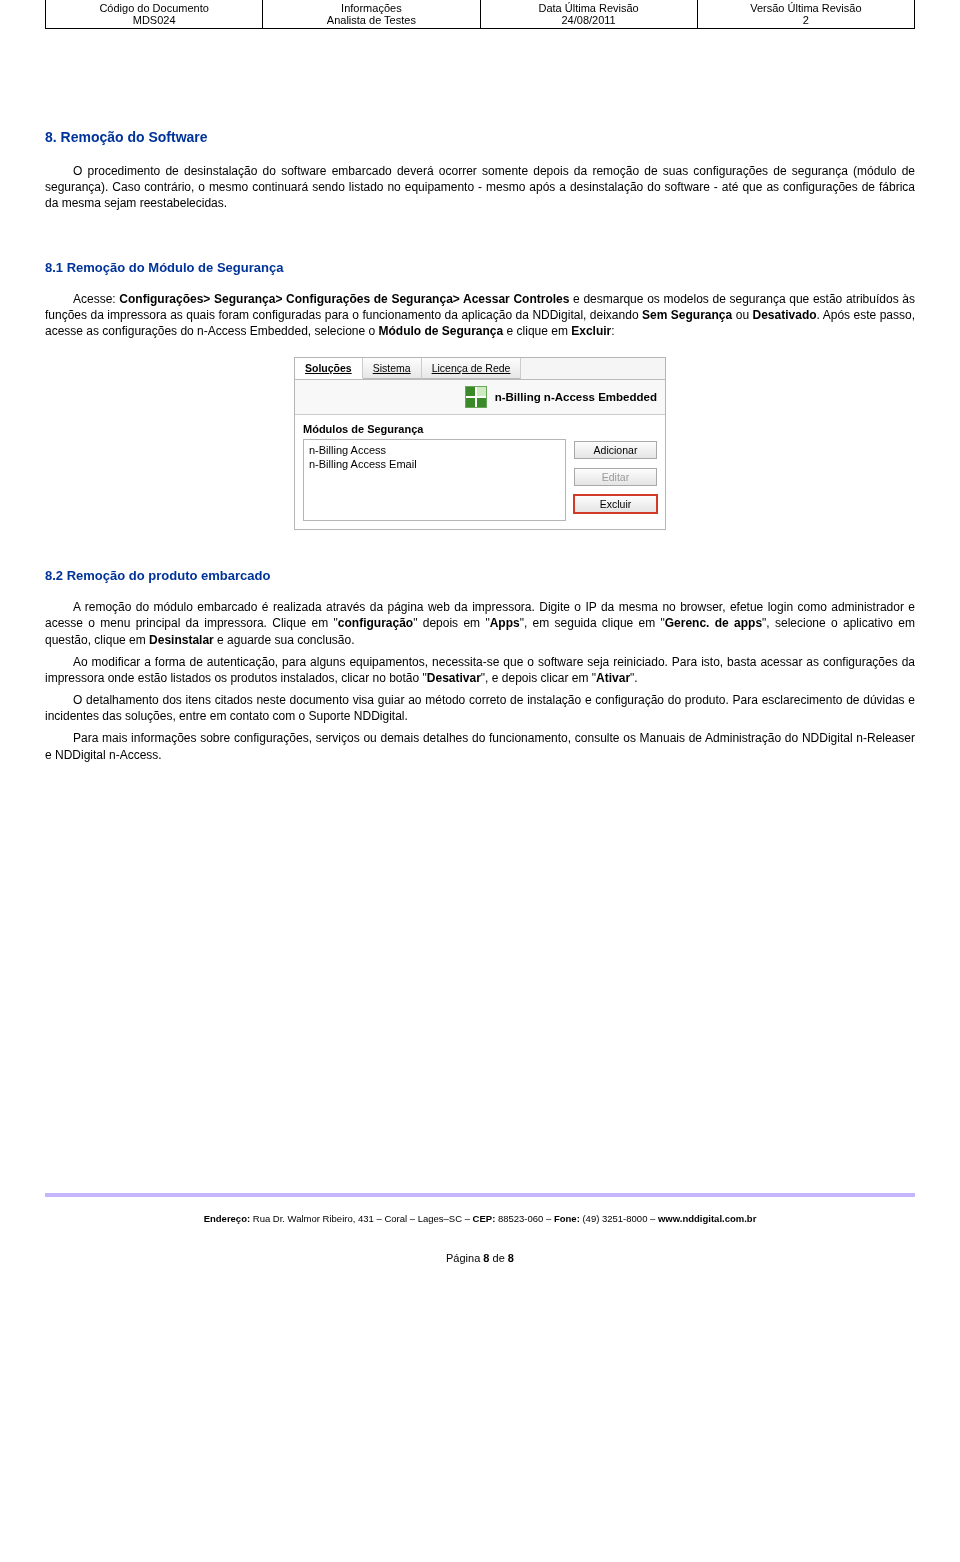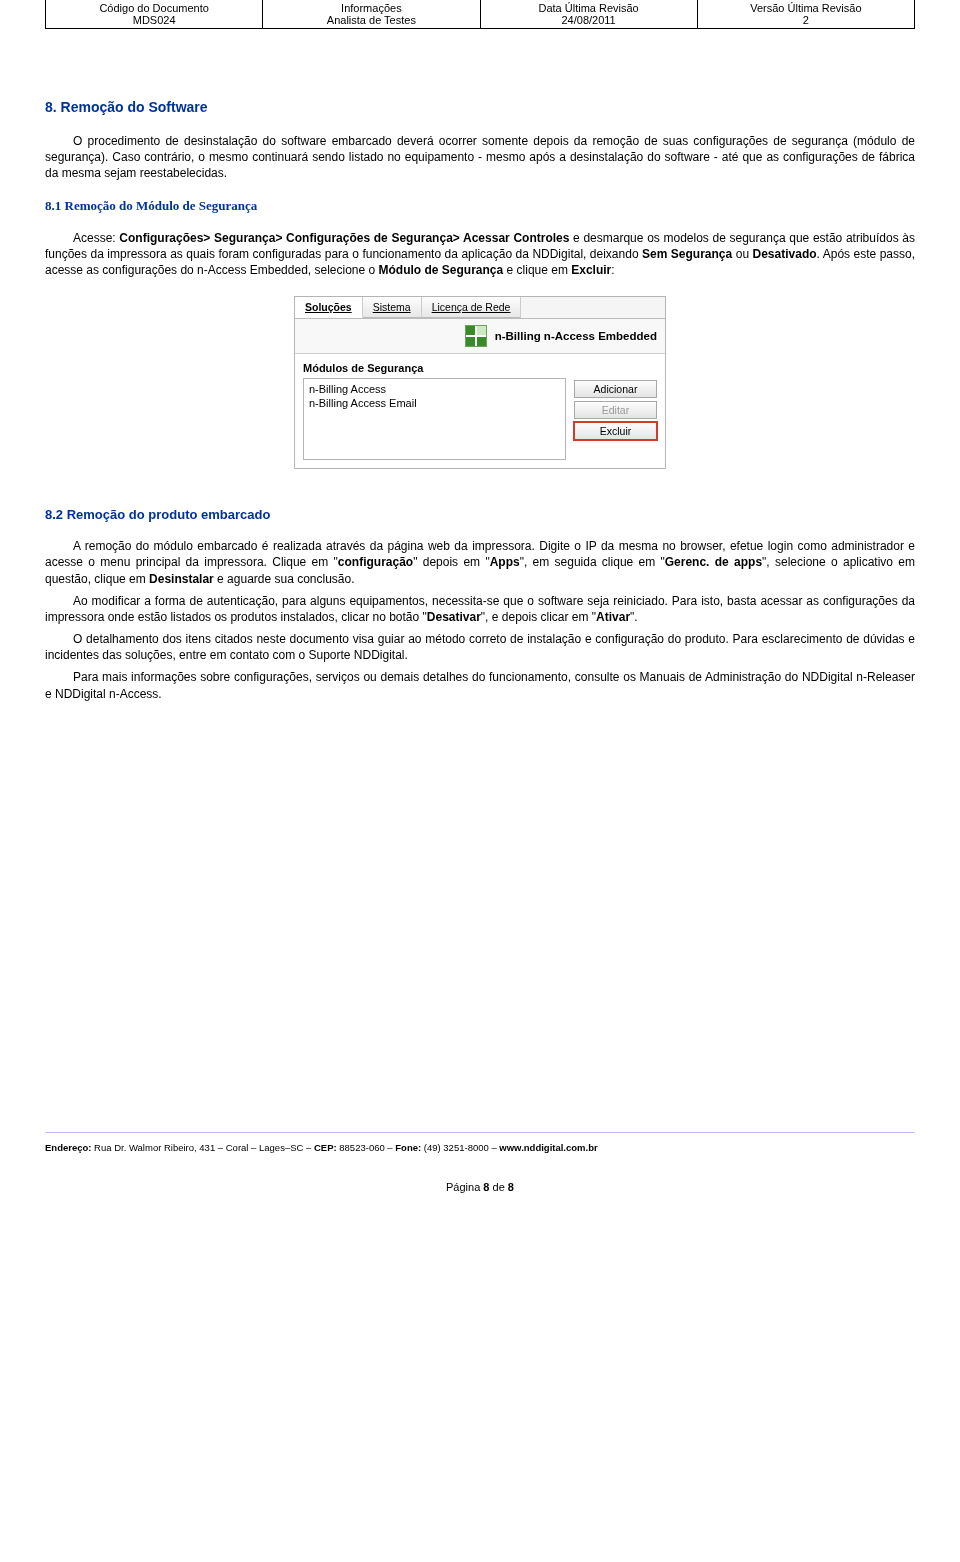--- a/index.html
+++ b/index.html
@@ -28,31 +28,31 @@
     border-right: 1px solid #000;
   }
   .doc-header .col:last-child { border-right: none; }
   .doc-header .hlabel { display: block; }
   .doc-header .hvalue { display: block; }
 
   h2.section {
     color: #003399;
     font-size: 14px;
     font-weight: bold;
-    margin-top: 70px;
+    margin-top: 100px;
     margin-bottom: 18px;
   }
   h3.subsection {
     color: #003399;
     font-size: 13px;
     font-weight: bold;
     margin-top: 32px;
     margin-bottom: 16px;
   }
-  h3.subsection.first { margin-top: 16px; font-family: Liberation Serif, serif; }
+  h3.subsection.first { margin-top: 48px; }
 
   p.body {
     text-align: justify;
     line-height: 1.35;
     margin: 0 0 6px 0;
   }
   .indent { text-indent: 28px; }
   .bold { font-weight: bold; }
 
   .fig-wrap {
@@ -128,36 +128,37 @@
   .mods-label { font-weight: bold; font-size: 11px; margin-bottom: 4px; }
   .mods-body { display: flex; gap: 8px; }
   .mods-list {
     flex: 1;
     border: 1px solid #b5b5b5;
     height: 74px;
     padding: 3px 5px;
     background: #fff;
   }
   .mods-list div { padding: 1px 0; font-size: 11px; }
-  .mods-btns { width: 83px; display: flex; flex-direction: column; gap: 3px; padding-top: 2px; }
+  .mods-btns { width: 83px; display: flex; flex-direction: column; gap: 9px; padding-top: 2px; }
   .mods-btns button {
     font-size: 10.5px;
     padding: 2px 4px;
     border: 1px solid #a9a9a9;
     background: linear-gradient(#fdfdfd,#e4e4e4);
     cursor: pointer;
   }
   .mods-btns button.disabled { color: #9a9a9a; }
   .mods-btns button.highlight { outline: 2px solid #d23a2a; outline-offset: -1px; }
 
   .footer-line {
-    border-top: 1px solid #c4b5fd;
+    border-top: 4px solid #c4b5fd;
     margin-top: 430px;
-    padding-top: 9px;
+    padding-top: 16px;
     font-size: 9.5px;
+    text-align: center;
   }
   .pagenum {
     text-align: center;
     font-size: 11px;
     margin-top: 28px;
   }
 </style>
 </head>
 <body>
 

